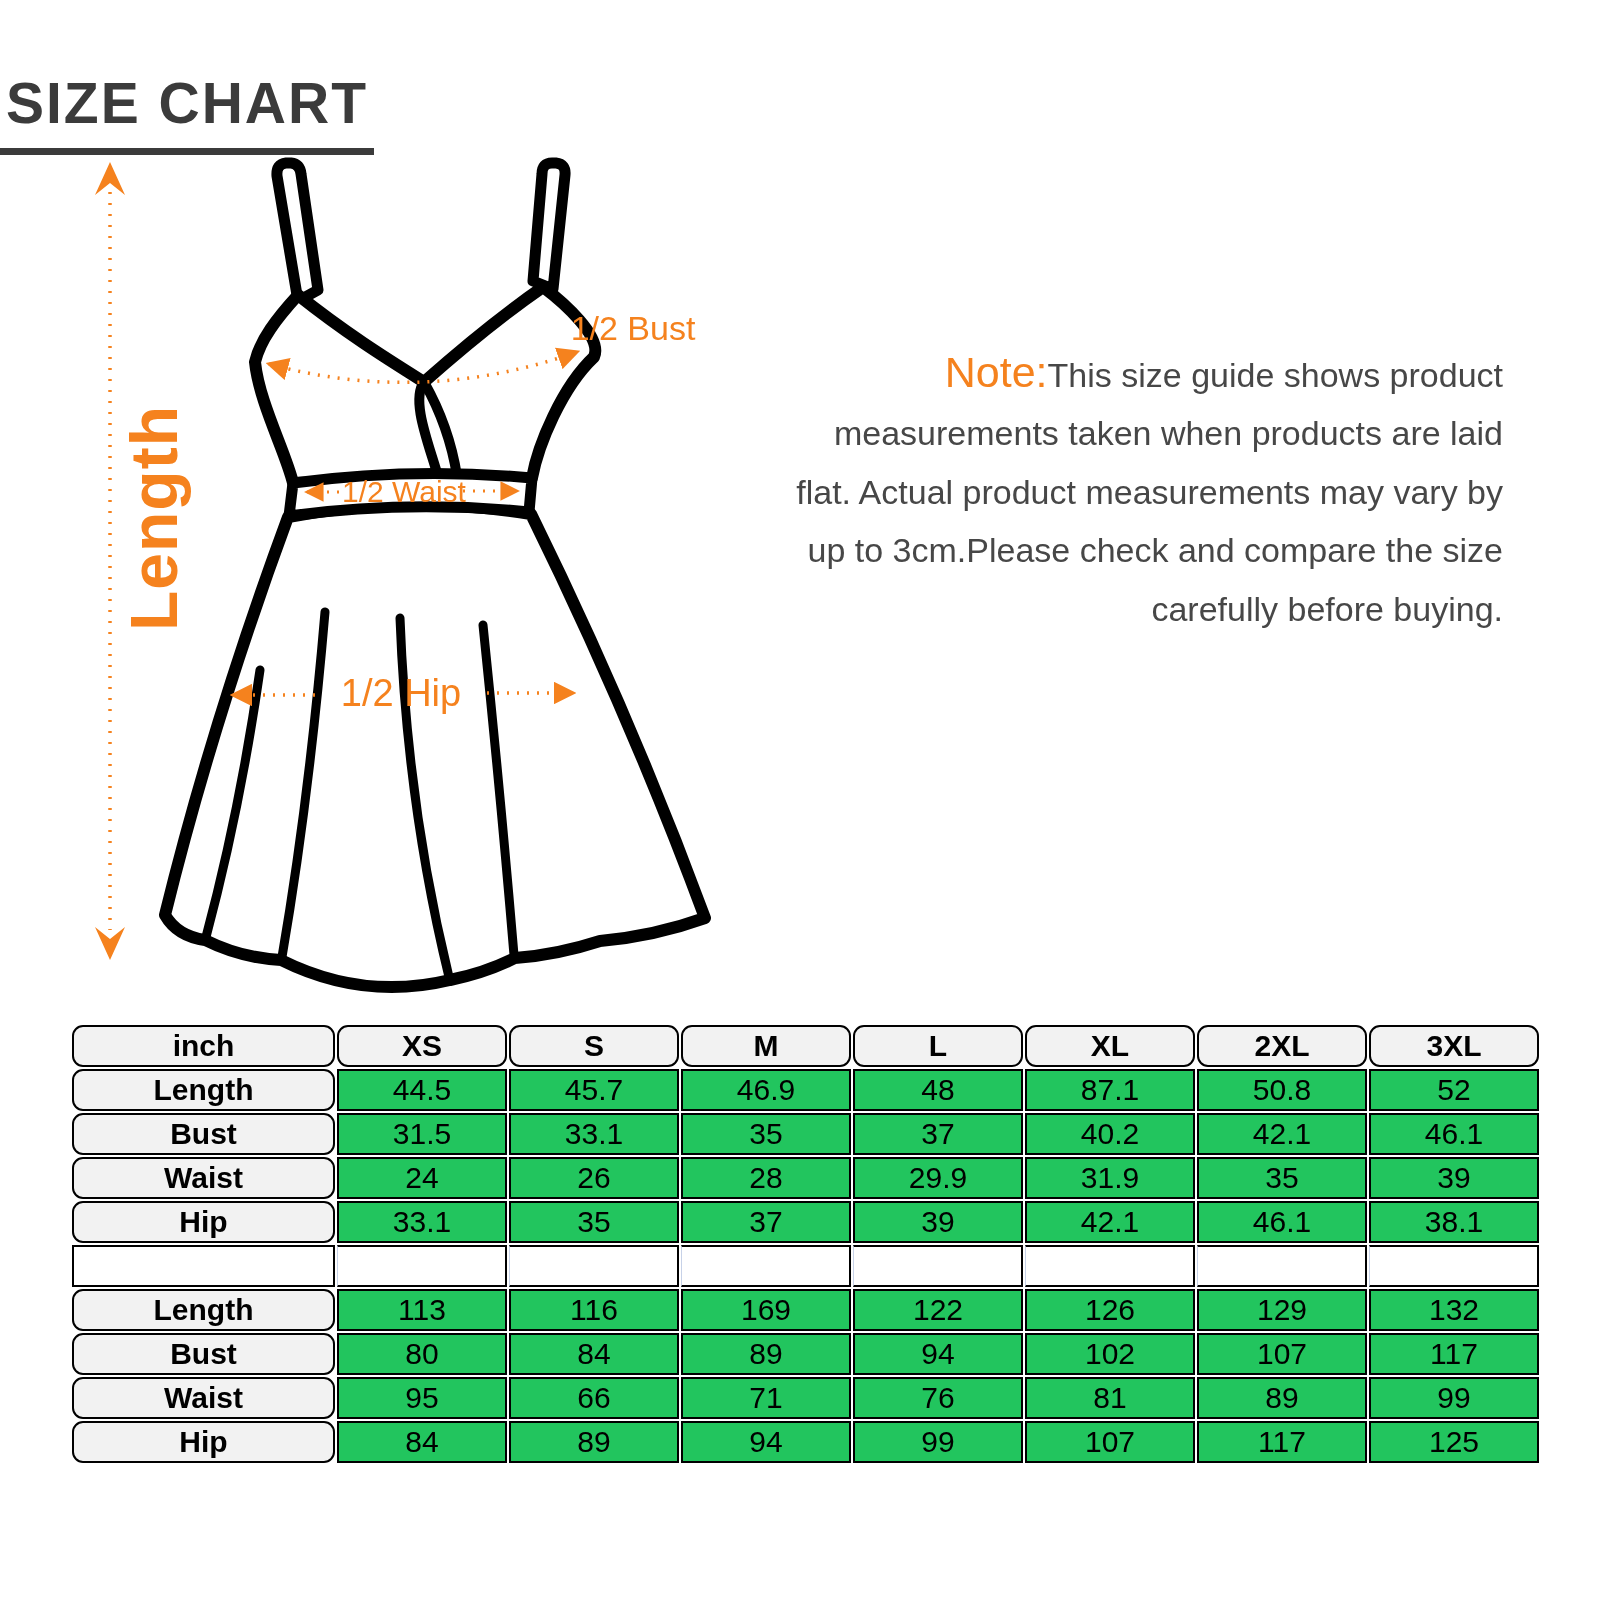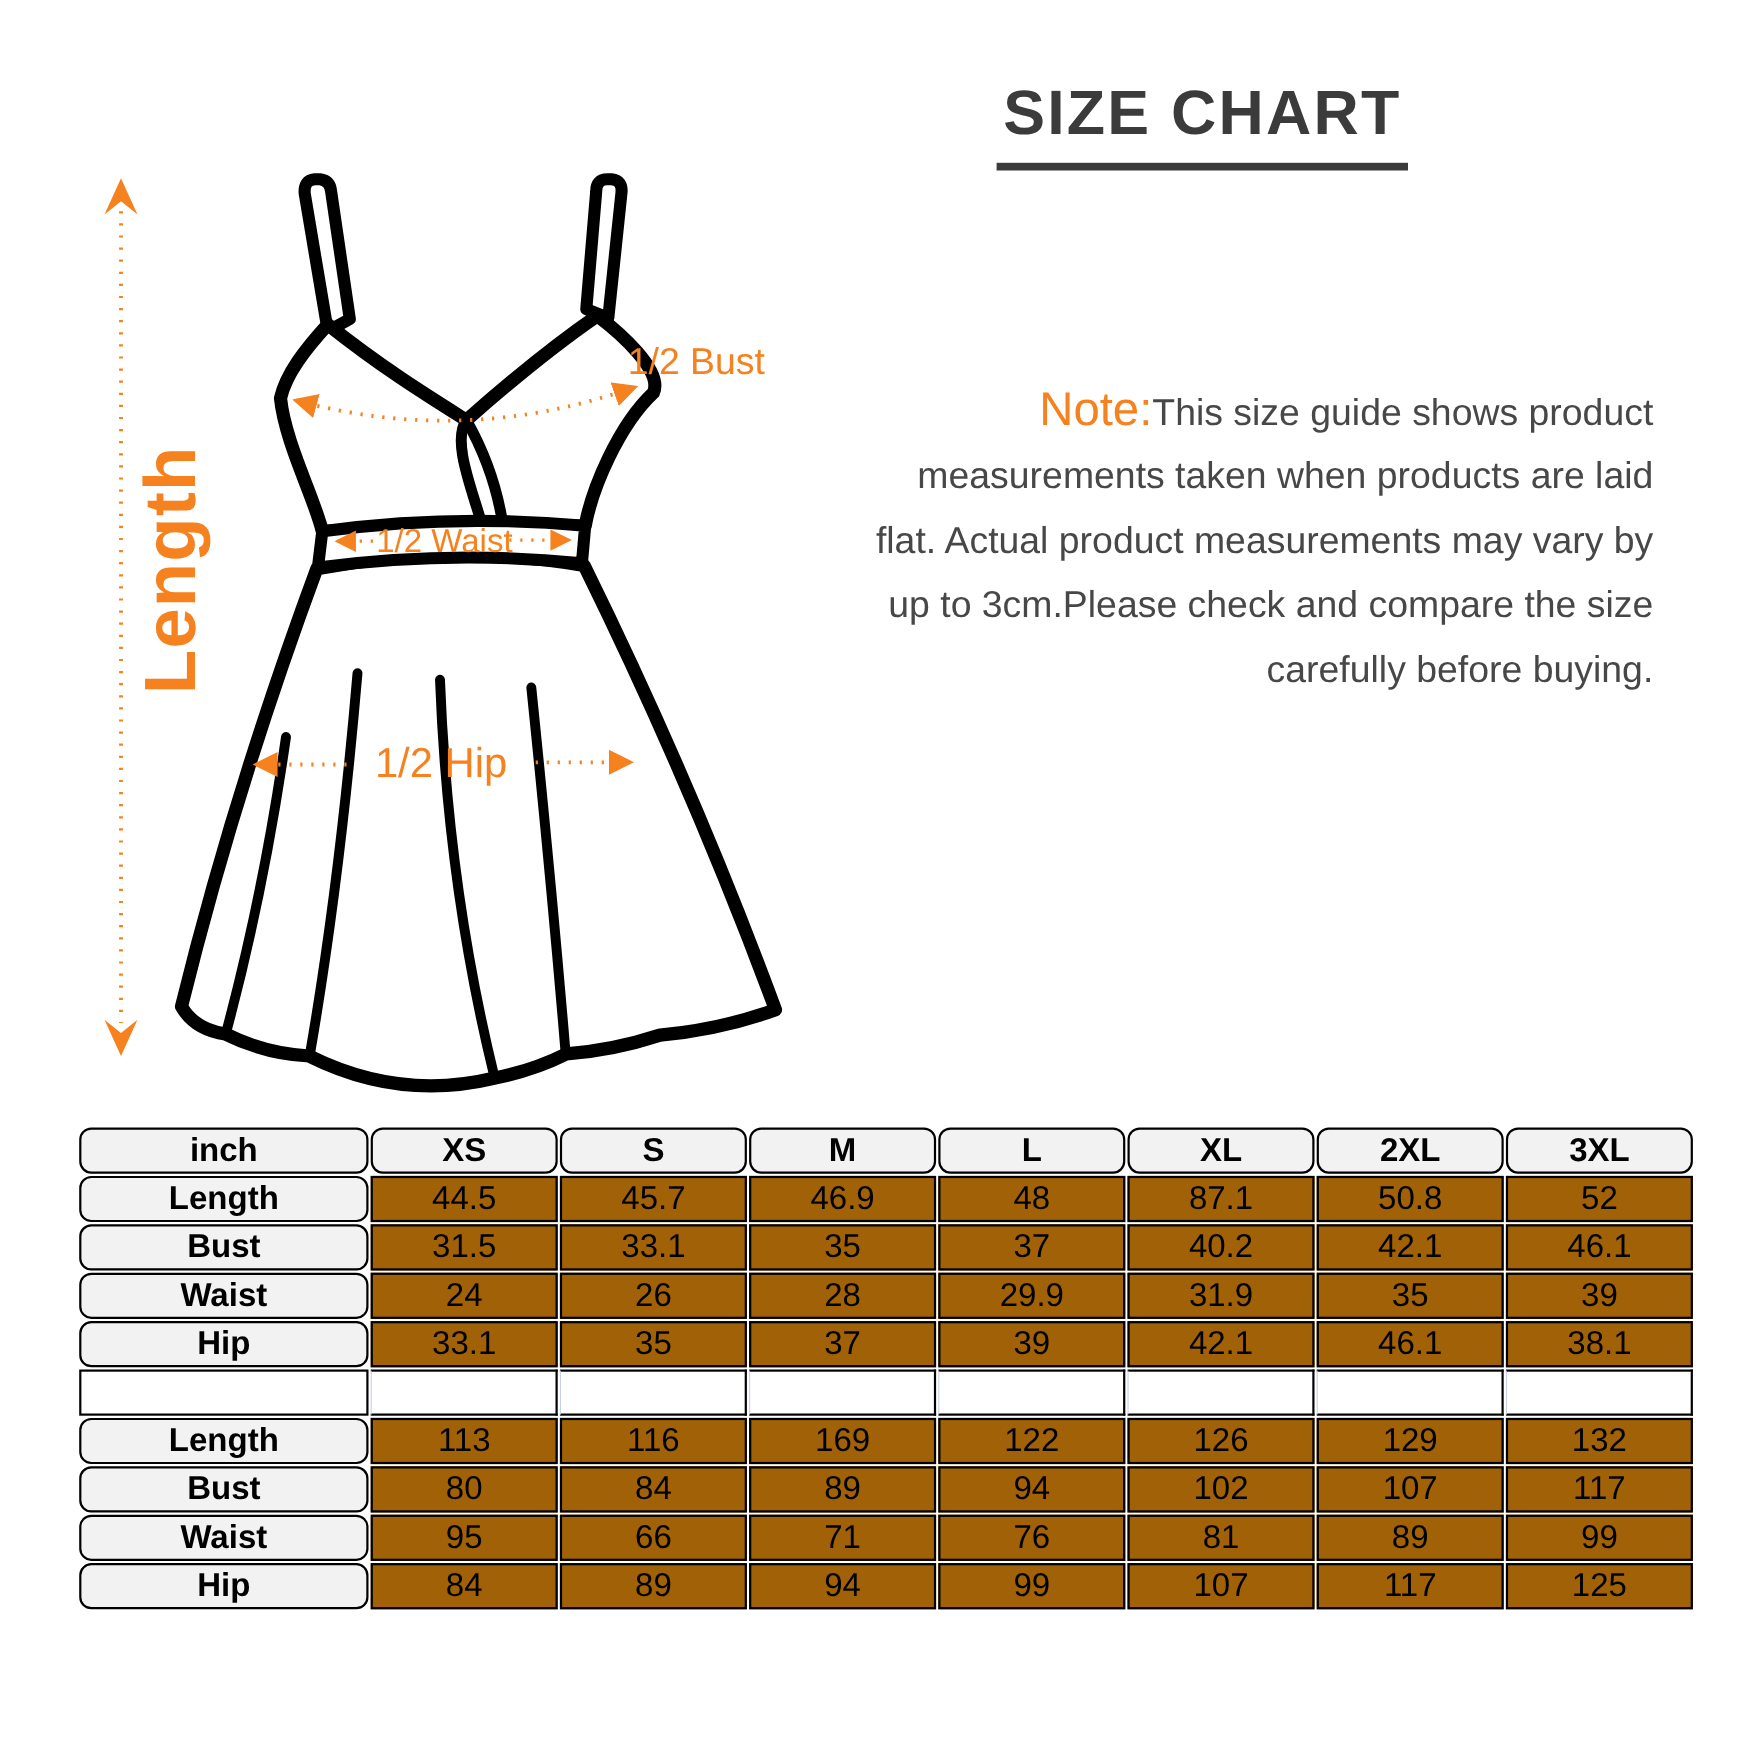--- a/index.html
+++ b/index.html
@@ -1,42 +1,42 @@
 <!DOCTYPE html>
 <html style="--accent: #F5821E;"><head>
 <meta charset="utf-8">
 <style>
   :root{ --accent:#F5821E; --ink:#000000; --txt:#474747; --ttl:#3B3B3B; --cellbg:#F2F2F2; --faint:#C7D2E8; }
   html,body{margin:0;padding:0;}
   body{
     width:1600px;height:1600px;position:relative;background:#ffffff;
     font-family:"Liberation Sans", sans-serif;overflow:hidden;
   }
-  .title-wrap{position:absolute;top:70px;left:0;width:1280px;text-align:right;}
+  .title-wrap{position:absolute;top:70px;left:0;width:1280px;text-align:left;}
   .title-wrap span{
     display:inline-block;font-size:57px;font-weight:bold;letter-spacing:2px;color:var(--ttl);
     border-bottom:7px solid var(--ttl);padding:0 6px 12px 6px;
   }
   .dress-svg{position:absolute;left:55px;top:150px;width:670px;height:850px;}
   .note{
     position:absolute;left:788px;top:346px;width:715px;
     font-size:34px;line-height:1.72;color:var(--txt);text-align:right;
   }
   .note .pre{color:var(--accent);font-size:43px;line-height:1;}
   .tables{position:absolute;left:70px;top:1023px;width:1458px;}
   table.size{
     width:1458px;table-layout:fixed;border-collapse:separate;border-spacing:2px;
     background:#ffffff;
   }
   table.size td{
     text-align:center;vertical-align:middle;height:34px;line-height:34px;padding:2px;
     font-size:30px;color:#000;border:2px solid #000;overflow:hidden;white-space:nowrap;
   }
   td.hd{font-weight:bold;background:var(--cellbg);border-radius:11px;}
-  td.val{font-weight:normal;background:#a16207;}
+  td.val{font-weight:normal;background:#22c55e;}
   td.sp{border:none;background:#ffffff;height:38px;}
   td.sp + td.sp{border-left:1px solid var(--faint);}
   svg text{font-family:"Liberation Sans", sans-serif;}
 </style>
 </head>
 <body>
 
 <div class="title-wrap">
   <span>SIZE CHART</span>
 </div>

